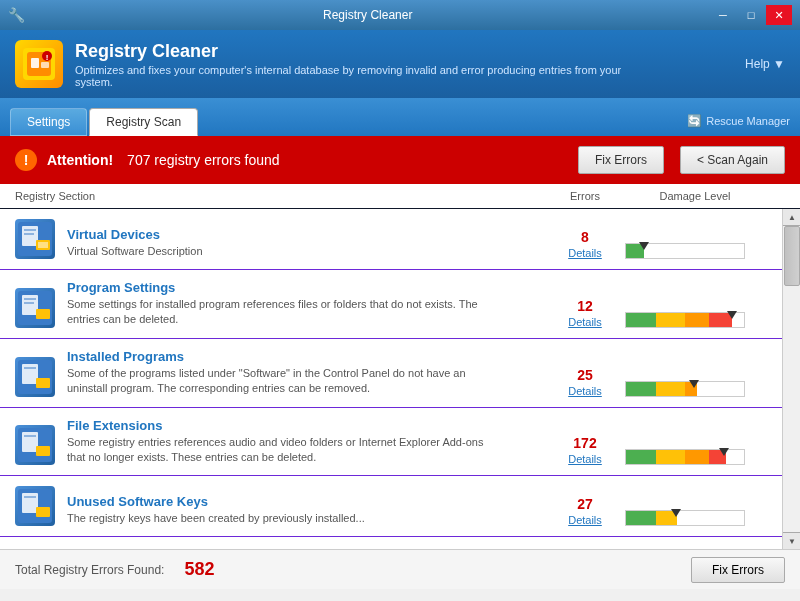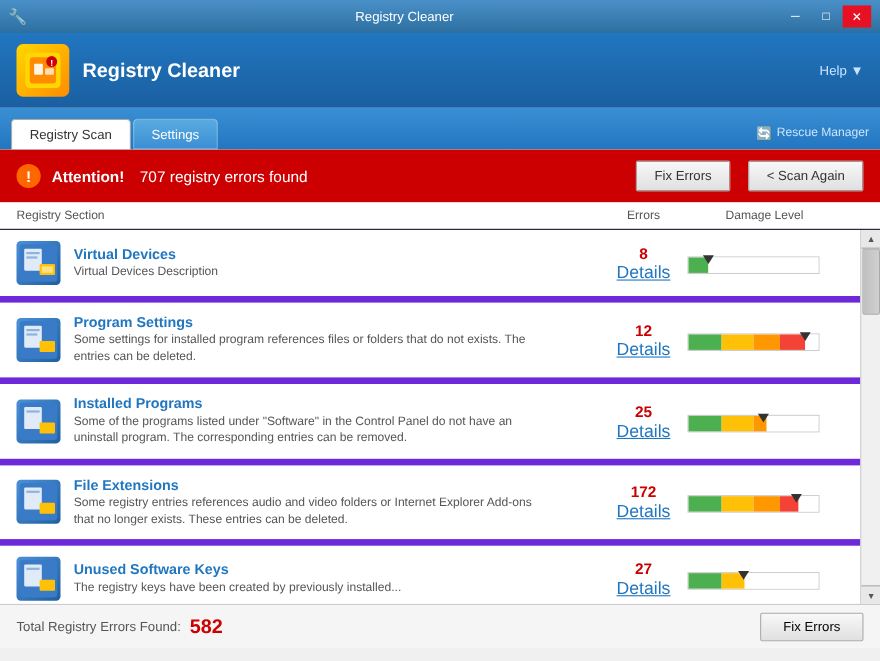--- a/index.html
+++ b/index.html
@@ -122,39 +122,39 @@
 
     
     .items-list {
       overflow-y: auto;
       height: 340px;
       position: relative;
     }
     .item-row {
       display: flex;
       padding: 10px 15px;
-      border-bottom: 6px solid #6d28d9;
-      align-items: center;
+      border-bottom: 1px solid #6d28d9;
+      align-items: flex-end;
     }
     .item-icon {
       width: 40px; height: 40px;
       background: linear-gradient(135deg, #4a90d9, #2060a0);
       border-radius: 4px;
       margin-right: 12px;
       flex-shrink: 0;
       display: flex; align-items: center; justify-content: center;
       position: relative;
       overflow: hidden;
     }
     .item-content { flex: 1; }
     .item-title { color: #2176c0; font-size: 13px; font-weight: bold; cursor: pointer; }
     .item-desc { color: #555; font-size: 11px; margin-top: 2px; line-height: 1.4; max-width: 430px; }
     .item-errors { width: 80px; text-align: center; padding-top: 2px; }
     .item-errors-count { color: #cc0000; font-size: 14px; font-weight: bold; }
-    .item-errors-details { color: #2176c0; font-size: 16px; cursor: pointer; text-decoration: underline; display: block; margin-top: 2px; }
+    .item-errors-details { color: #2176c0; font-size: 11px; cursor: pointer; text-decoration: underline; display: block; margin-top: 2px; }
     .item-damage { width: 160px; padding-top: 4px; padding-right: 20px; }
 
     
     .damage-bar-container {
       position: relative;
       width: 120px;
       height: 16px;
       border: 1px solid #ccc;
       background: white;
       display: flex;
@@ -218,29 +218,30 @@
         <rect x="4" y="4" width="32" height="32" rx="4" fill="#ffd700"></rect>
         <rect x="8" y="8" width="24" height="24" rx="3" fill="#ff8c00"></rect>
         <rect x="12" y="14" width="8" height="10" fill="white" opacity="0.9" rx="1"></rect>
         <rect x="22" y="18" width="8" height="6" fill="white" opacity="0.7" rx="1"></rect>
         <circle cx="28" cy="12" r="5" fill="#cc0000"></circle>
         <text x="28" y="16" text-anchor="middle" font-size="8" font-weight="bold" fill="white">!</text>
       </svg>
     </div>
     <div class="header-text">
       <h1>Registry Cleaner</h1>
+      <p>Optimizes and fixes your computer's internal database by removing invalid and error producing entries from your system.</p>
     </div>
   </div>
   <div class="header-help">Help ▼</div>
 </div>
 
 <div class="tabbar">
   <div class="tabs">
+    <div class="tab inactive">Settings</div>
     <div class="tab active">Registry Scan</div>
-    <div class="tab inactive">Settings</div>
   </div>
   <div class="rescue-manager">
     <span style="font-size:12px;">🔄</span>
     <span>Rescue Manager</span>
   </div>
 </div>
 
 <div class="main">
 
   <div class="attention-bar">
@@ -266,21 +267,21 @@
           <rect x="2" y="2" width="34" height="34" rx="3" fill="#3a7bc8"></rect>
           <rect x="6" y="6" width="16" height="20" fill="white" opacity="0.85" rx="1"></rect>
           <rect x="8" y="9" width="12" height="2" fill="#3a7bc8" opacity="0.5"></rect>
           <rect x="8" y="13" width="10" height="2" fill="#3a7bc8" opacity="0.5"></rect>
           <rect x="20" y="20" width="14" height="10" fill="#ffc107" rx="1"></rect>
           <rect x="22" y="22" width="10" height="6" fill="white" opacity="0.5"></rect>
         </svg>
       </div>
       <div class="item-content">
         <div class="item-title">Virtual Devices</div>
-        <div class="item-desc">Virtual Devices Description</div>
+        <div class="item-desc">Virtual Software Description</div>
       </div>
       <div class="item-errors">
         <div class="item-errors-count">8</div>
         <span class="item-errors-details">Details</span>
       </div>
       <div class="item-damage">
         <div class="damage-bar-container">
           <div class="damage-seg-green" style="width:15%"></div>
           <div class="damage-seg-empty" style="width:85%"></div>
           <div class="damage-marker" style="left:15%"></div>
@@ -403,20 +404,20 @@
     </div>
 
     <div style="position:absolute;right:0;top:0;width:18px;height:100%;background:#f0f0f0;border-left:1px solid #ccc;">
       <div style="position:absolute;top:0;left:0;width:18px;height:17px;background:#e8e8e8;border-bottom:1px solid #aaa;display:flex;align-items:center;justify-content:center;cursor:pointer;font-size:8px;color:#555;">▲</div>
       <div style="position:absolute;top:17px;left:1px;width:16px;height:60px;background:linear-gradient(to right,#c0c0c0,#d0d0d0);border:1px solid #aaa;border-radius:2px;"></div>
       <div style="position:absolute;bottom:0;left:0;width:18px;height:17px;background:#e8e8e8;border-top:1px solid #aaa;display:flex;align-items:center;justify-content:center;cursor:pointer;font-size:8px;color:#555;">▼</div>
     </div>
   </div>
 
   <div class="footer">
-    <div style="display:flex;align-items:center;">
+    <div style="display:flex;align-items:center;gap:12px;">
       <span class="footer-text">Total Registry Errors Found:</span>
       <span class="footer-count">582</span>
     </div>
     <button class="footer-btn">Fix Errors</button>
   </div>
 
 </div>
 
 </body></html>

